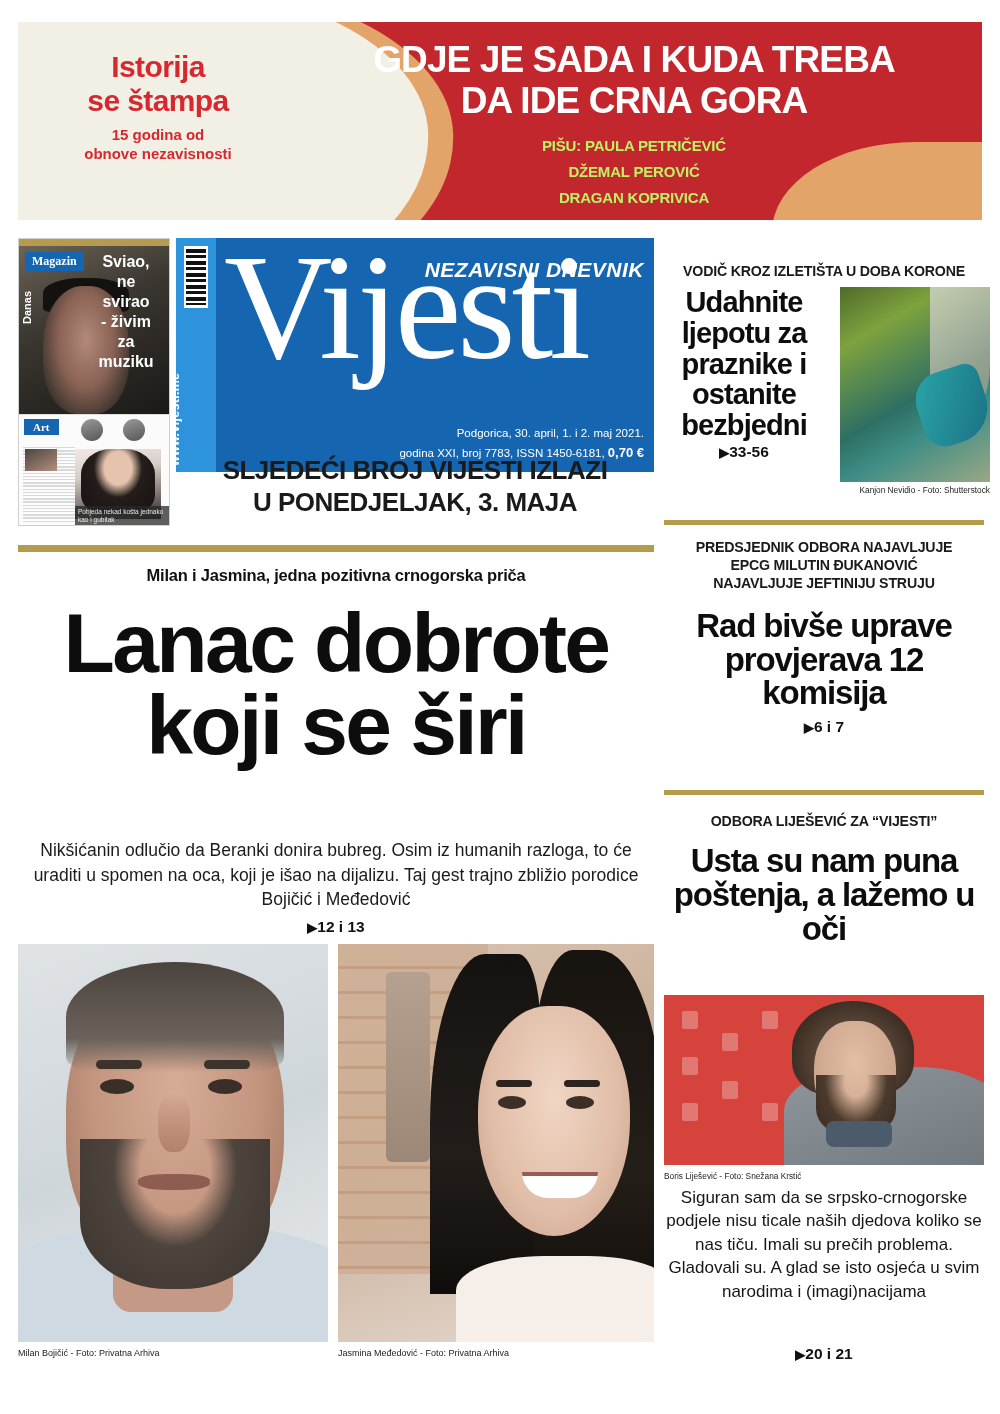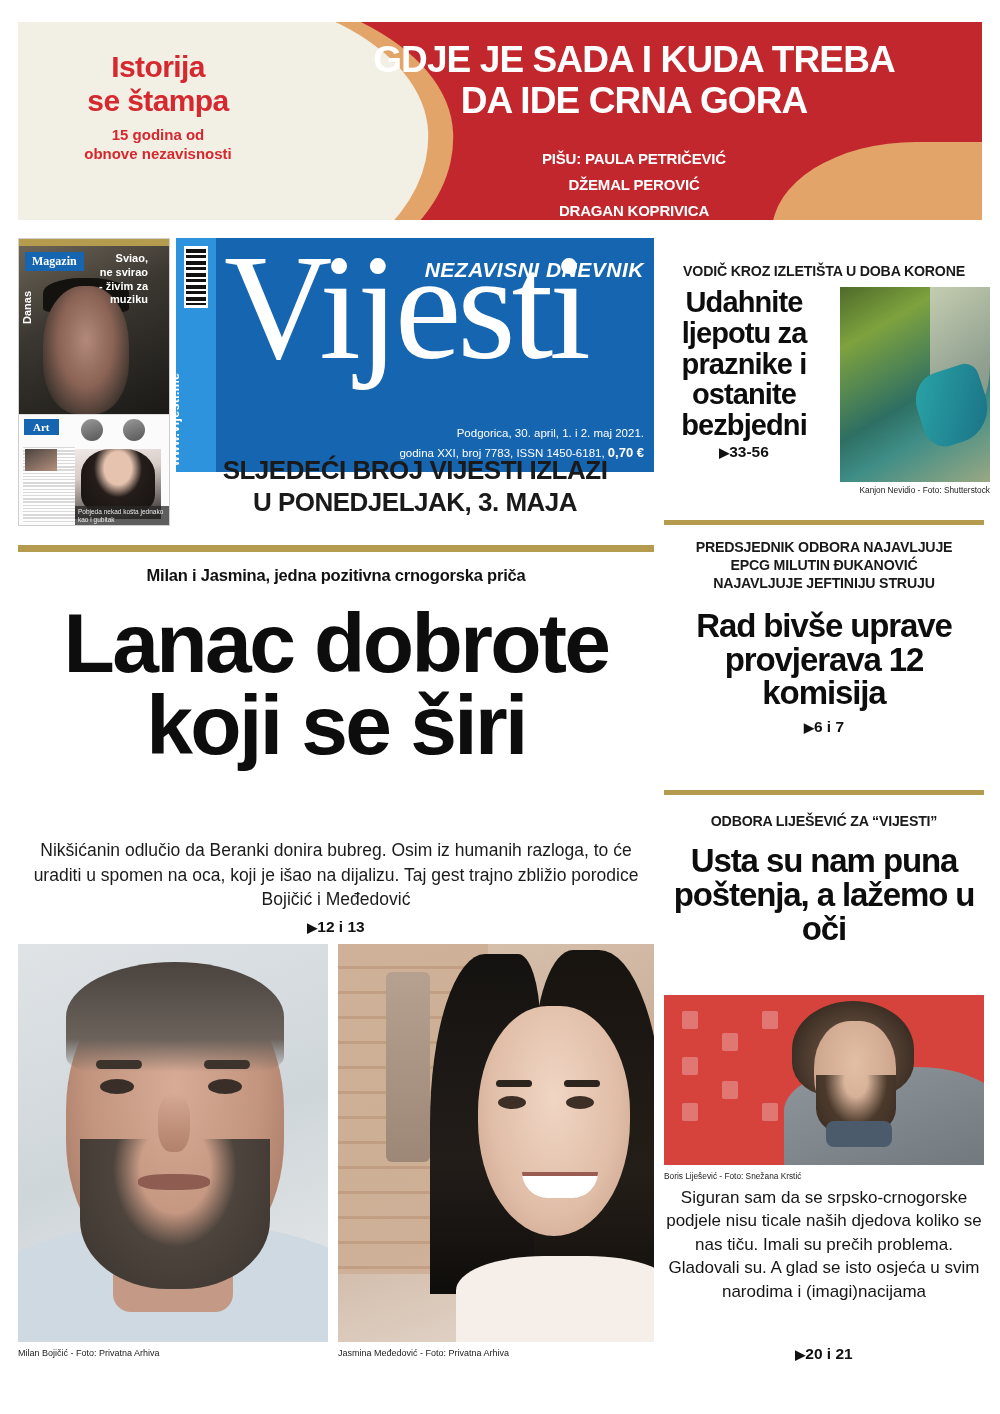--- a/index.html
+++ b/index.html
@@ -52,42 +52,42 @@
   }
   .promo-right {
     position: absolute; right: 28px; top: 18px; width: 640px;
     text-align: center; z-index: 6;
   }
   .promo-right .ptitle {
     color: #ffffff; font-weight: bold; font-size: 37px; line-height: 1.1;
     letter-spacing: -0.9px;
   }
   .promo-right .pauth {
-    color: #ffffff; font-weight: bold; font-size: 15px; line-height: 1.72;
-    margin-top: 25px; letter-spacing: -0.2px;
+    color: #bef264; font-weight: bold; font-size: 15px; line-height: 1.72;
+    margin-top: 12px; letter-spacing: -0.2px;
   }
 
   
   .mag-box {
     position: absolute; left: 18px; top: 238px; width: 152px; height: 288px;
     background: #fff; border: 1px solid #cfcfcf; overflow: hidden;
   }
   .mag-goldtop { position:absolute; left:0; top:0; width:100%; height:7px; background:#B49B4D; }
   .mag-photo {
     position: absolute; left: 0; top: 7px; width: 152px; height: 168px;
     background: linear-gradient(155deg,#6d6456 0%,#3b3731 40%,#1a1916 100%);
     overflow: hidden;
   }
   .mag-label {
     position: absolute; left: 6px; top: 6px; background:#1565B0; color:#fff;
     font-size: 12px; font-weight: bold; padding: 2px 7px; font-family:"Liberation Serif", serif;
   }
   .mag-kicker {
-    position: absolute; right: 23px; top: 6px; width: 66px; color:#fff;
-    font-size: 11px; font-weight: bold; line-height:1.25; text-align:right;
+    position: absolute; right: 12px; top: 6px; width: 66px; color:#fff;
+    font-size: 16px; font-weight: bold; line-height:1.25; text-align:center;
   }
   .mag-danas {
     position:absolute; left:2px; top:78px; color:#fff; font-size:11px; font-weight:bold;
     transform: rotate(-90deg); transform-origin: left top; white-space:nowrap;
   }
   .mag-face {
     position:absolute; left:24px; top:40px; width:86px; height:128px;
     background: radial-gradient(ellipse at 50% 42%, #b2897a 0%, #8a6355 45%, #3a322c 80%);
     border-radius: 46% 46% 40% 40%;
   }

